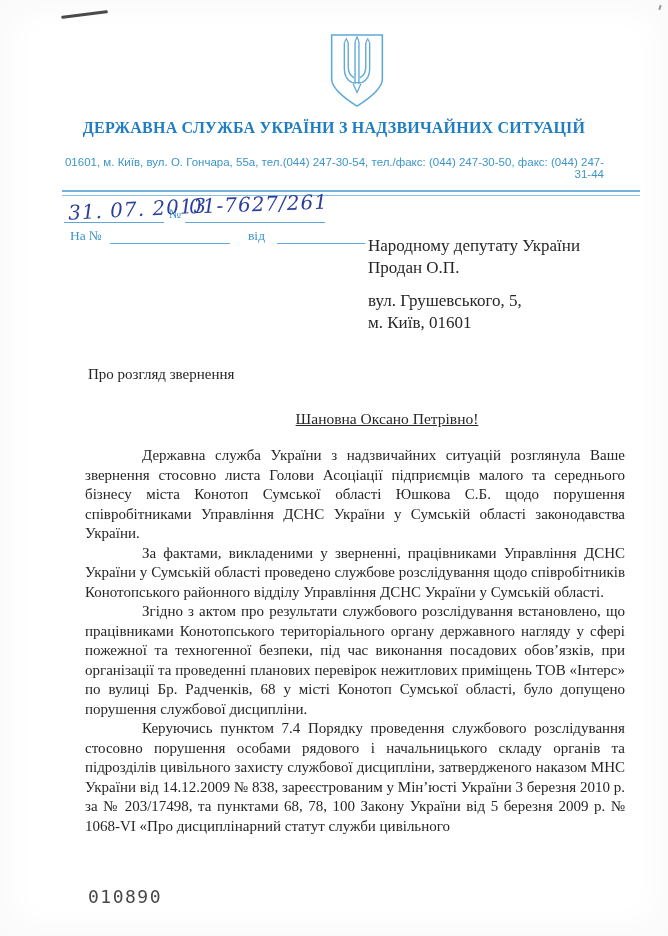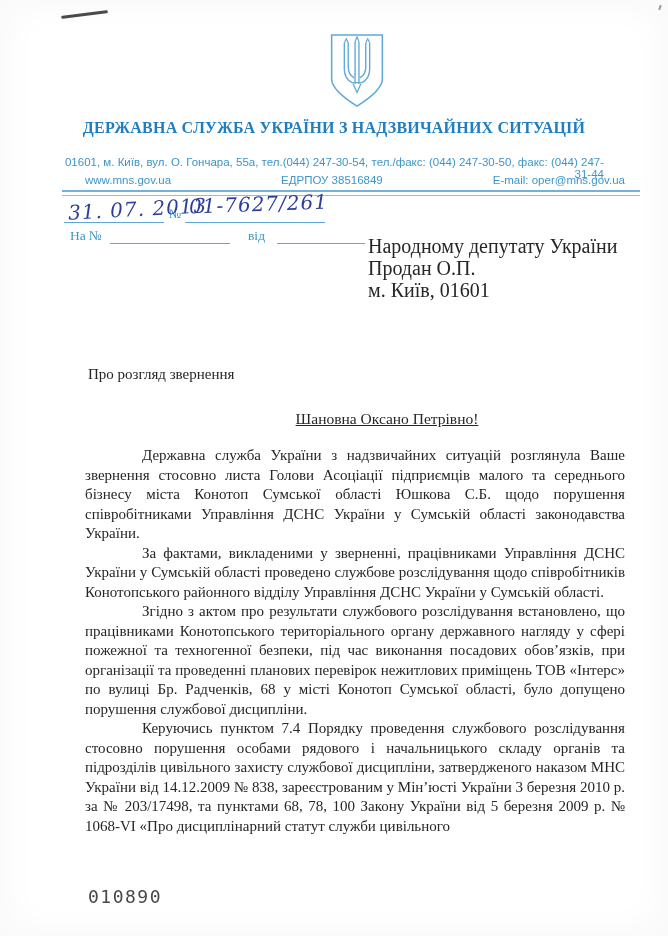--- a/index.html
+++ b/index.html
@@ -59,21 +59,21 @@
   .no-sign{position:absolute;left:105px;top:10px;font-size:13px;color:#3d95c9;}
   .blank-num{position:absolute;left:121px;top:26px;width:140px;border-bottom:1.5px solid #5fa8d5;}
   .reg-row2{position:absolute;left:70px;top:228px;width:330px;height:22px;
     font-size:13.5px;color:#3d95c9;}
   .reg-row2 .lbl{position:absolute;top:0;}
   .lbl-nano{left:0;text-align:right;}
   .lbl-vid{left:178px;}
   .blank-na{position:absolute;left:40px;top:15px;width:120px;border-bottom:1.2px solid #5fa8d5;}
   .blank-vid{position:absolute;left:207px;top:15px;width:88px;border-bottom:1.2px solid #5fa8d5;}
   
-  .recipient{position:absolute;left:368px;top:235px;font-size:20px;line-height:22px;}
+  .recipient{position:absolute;left:368px;top:235px;font-size:17px;line-height:22px;}
   .recipient .addr{margin-top:11px;}
   
   .subject{position:absolute;left:88px;top:366px;font-size:15px;}
   .salutation{position:absolute;left:85px;top:410px;width:540px;text-align:center;
     font-size:15.5px;transform:translateX(32px);text-decoration:underline;}
   
   .body-text{
     position:absolute;left:85px;top:446px;width:540px;
     font-size:15px;line-height:19.5px;text-align:justify;
   }
@@ -109,44 +109,40 @@
       <path d="M36 10 V53" stroke="#5ea9d8" stroke-width="1.4"></path>
       <path d="M32 10 L34 5 L36 10" stroke="#5ea9d8" stroke-width="1.2" fill="none"></path>
 
       <path d="M29 52 H39" stroke="#5ea9d8" stroke-width="1.3"></path>
       <path d="M30 53 L34 62 L38 53" stroke="#5ea9d8" stroke-width="1.3" fill="none"></path>
     </svg>
   </div>
 
   <div class="org-title">ДЕРЖАВНА СЛУЖБА УКРАЇНИ З НАДЗВИЧАЙНИХ СИТУАЦІЙ</div>
   <div class="contact-line1">01601, м. Київ, вул. О. Гончара, 55а, тел.(044) 247-30-54, тел./факс: (044) 247-30-50, факс: (044) 247-31-44</div>
-  <div class="contact-line2">
-    <span>www.mns.gov.ua</span>
-    <span>ЕДРПОУ 38516849</span>
-    <span>E-mail: oper@mns.gov.ua</span>
-  </div>
   <div class="rule"></div>
 
   <div class="reg-row1">
     <span class="blank-date"></span>
     <span class="no-sign">№</span>
     <span class="blank-num"></span>
     <span class="handwriting hw-date">31. 07. 2013</span>
     <span class="handwriting hw-num">01-7627/261</span>
   </div>
   <div class="reg-row2">
     <span class="lbl lbl-nano">На №</span>
     <span class="blank-na"></span>
     <span class="lbl lbl-vid">від</span>
     <span class="blank-vid"></span>
   </div>
 
   <div class="recipient">
     <div>Народному депутату України</div>
     <div>Продан О.П.</div>
+    <div class="addr">вул. Грушевського, 5,</div>
     <div>м. Київ, 01601</div>
   </div>
 
   <div class="subject">Про розгляд звернення</div>
   <div class="salutation">Шановна Оксано Петрівно!</div>
 
   <div class="body-text">
     <p>Державна служба України з надзвичайних ситуацій розглянула Ваше звернення стосовно листа Голови Асоціації підприємців малого та середнього бізнесу міста Конотоп Сумської області Юшкова С.Б. щодо порушення співробітниками Управління ДСНС України у Сумській області законодавства України.</p>
     <p>За фактами, викладеними у зверненні, працівниками Управління ДСНС України у Сумській області проведено службове розслідування щодо співробітників Конотопського районного відділу Управління ДСНС України у Сумській області.</p>
     <p>Згідно з актом про результати службового розслідування встановлено, що працівниками Конотопського територіального органу державного нагляду у сфері пожежної та техногенної безпеки, під час виконання посадових обов’язків, при організації та проведенні планових перевірок нежитлових приміщень ТОВ «Інтерс» по вулиці Бр. Радченків, 68 у місті Конотоп Сумської області, було допущено порушення службової дисципліни.</p>

